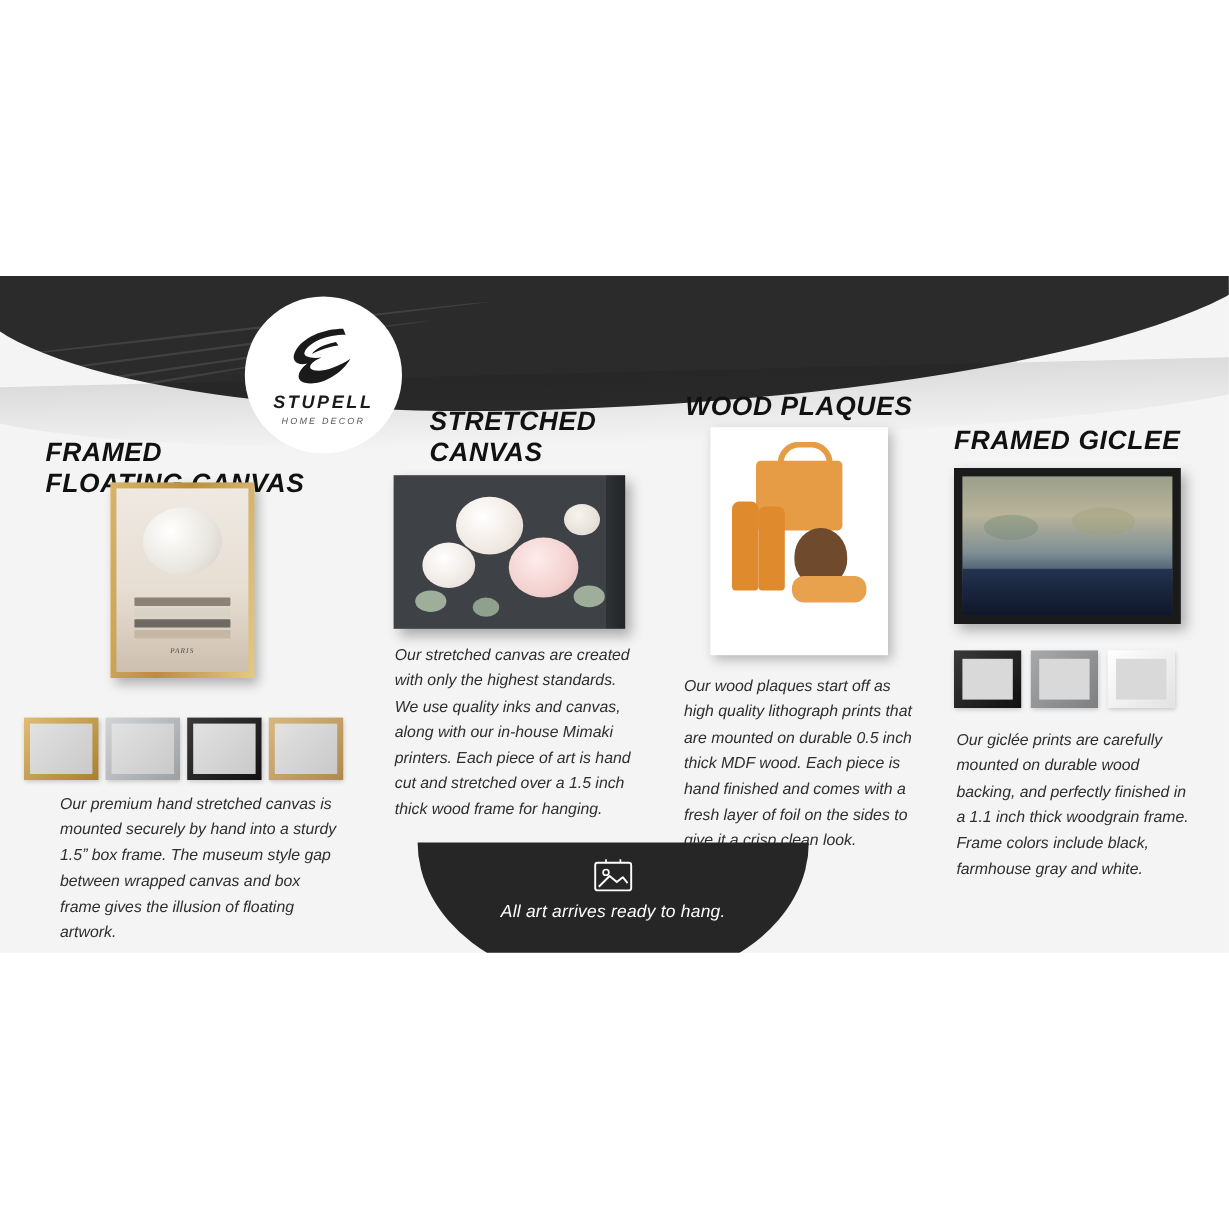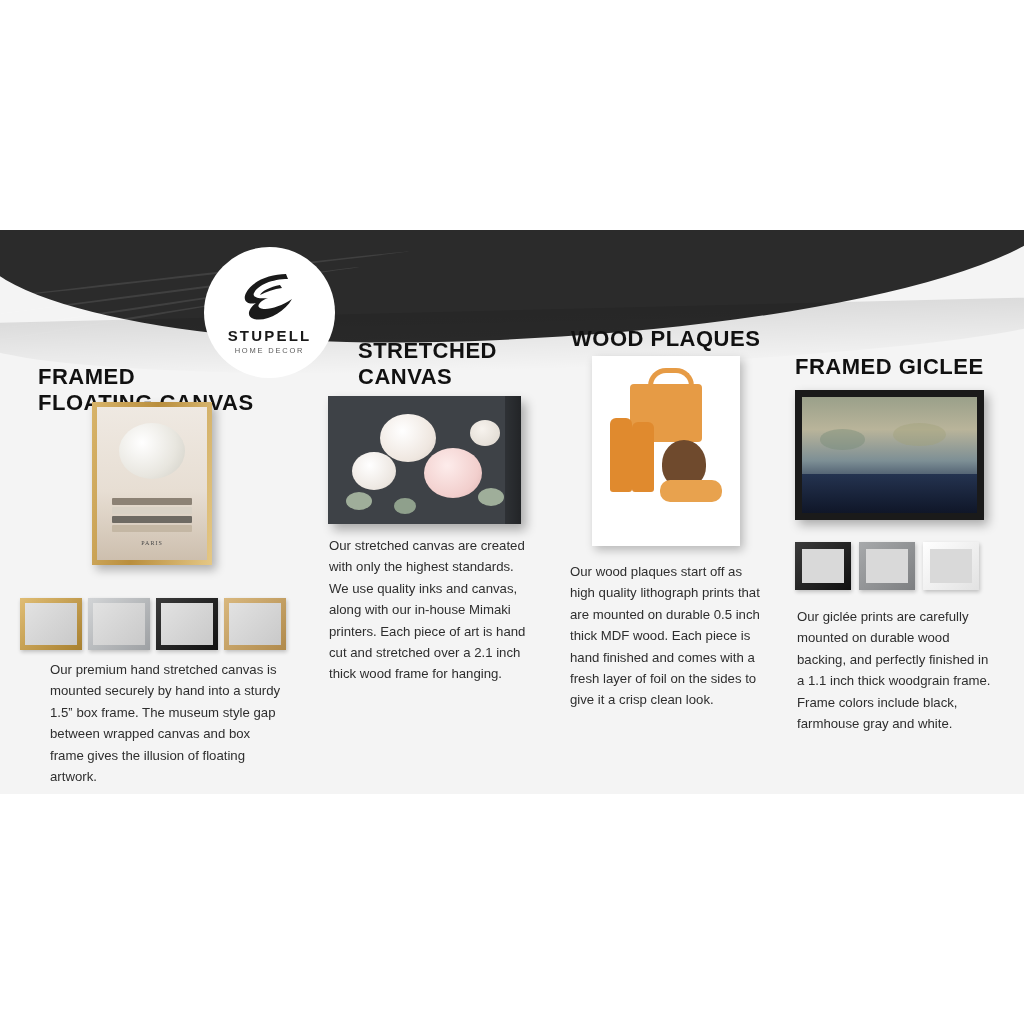--- a/index.html
+++ b/index.html
@@ -21,20 +21,21 @@
   }
   
   .panel {
     position: absolute;
     left: 0;
     top: 230px;
     width: 1024px;
     height: 564px;
     background: #f4f4f4;
     overflow: hidden;
+    font-style: italic;
   }
   
   .swoosh {
     position: absolute;
     left: -30px;
     top: -60px;
     width: 1100px;
     height: 170px;
     background: #2b2b2b;
     border-bottom-left-radius: 55% 90%;
@@ -344,21 +345,21 @@
       <div class="sw" style="background:linear-gradient(135deg,#d9b87e,#b08a4c);">
         <div class="sw-in"></div>
       </div>
     </div>
 
     <div class="col" style="left:328px; top:0; width:210px;">
       <div class="col-title" style="position:absolute; left:30px; top:108px; width:200px;">
         <span>STRETCHED</span><br>
         <span>CANVAS</span>
       </div>
-      <div class="col-body" style="position:absolute; left:1px; top:305px; width:200px;">Our stretched canvas are created with only the highest standards. We use quality inks and canvas, along with our in-house Mimaki printers. Each piece of art is hand cut and stretched over a 2.1 inch thick wood frame for hanging.</div>
+      <div class="col-body" style="position:absolute; left:1px; top:305px; width:200px;">Our stretched canvas are created with only the highest standards. We use quality inks and canvas, along with our in-house Mimaki printers. Each piece of art is hand cut and stretched over a 1.5 inch thick wood frame for hanging.</div>
     </div>
 
     <div class="sc-box">
       <div class="sc-fl" style="left:52px; top:18px; width:56px; height:48px; background:radial-gradient(circle at 40% 35%,#fff,#efe7e0 65%,#d8cec6);"></div>
       <div class="sc-fl" style="left:96px; top:52px; width:58px; height:50px; background:radial-gradient(circle at 40% 35%,#fdeceb,#f2cfcd 65%,#dcb2b0);"></div>
       <div class="sc-fl" style="left:24px; top:56px; width:44px; height:38px; background:radial-gradient(circle at 40% 35%,#fff,#ece6e0 70%,#cfc8c2);"></div>
       <div class="sc-fl" style="left:142px; top:24px; width:30px; height:26px; background:radial-gradient(circle at 40% 35%,#f7f3ee,#ddd6cd);"></div>
       <div class="sc-fl" style="left:18px; top:96px; width:26px; height:18px; background:#9fae9a;"></div>
       <div class="sc-fl" style="left:150px; top:92px; width:26px; height:18px; background:#9fae9a;"></div>
       <div class="sc-fl" style="left:66px; top:102px; width:22px; height:16px; background:#8fa08c;"></div>
@@ -400,15 +401,24 @@
         <div class="fg-corner-in"></div>
       </div>
       <div class="fg-corner" style="background:linear-gradient(135deg,#a7a9ab,#7d7f81);">
         <div class="fg-corner-in"></div>
       </div>
       <div class="fg-corner" style="background:linear-gradient(135deg,#ffffff,#e2e2e2);">
         <div class="fg-corner-in"></div>
       </div>
     </div>
 
+    <div class="bottom-arc">
+      <svg class="arc-icon" width="38" height="32" viewBox="0 0 38 32">
+        <rect x="4" y="5" width="30" height="23" rx="2" fill="none" stroke="#ffffff" stroke-width="1.6"></rect>
+        <circle cx="13" cy="13" r="2.4" fill="none" stroke="#ffffff" stroke-width="1.4"></circle>
+        <path d="M7 25 L16 16 L22 21 L27 17 L31 22" fill="none" stroke="#ffffff" stroke-width="1.6" stroke-linejoin="round"></path>
+        <path d="M13 5 L13 2 M25 5 L25 2" stroke="#ffffff" stroke-width="1.4"></path>
+      </svg>
+      <div class="arc-text">All art arrives ready to hang.</div>
+    </div>
 
   </div>
 </div>
 
 </body></html>

